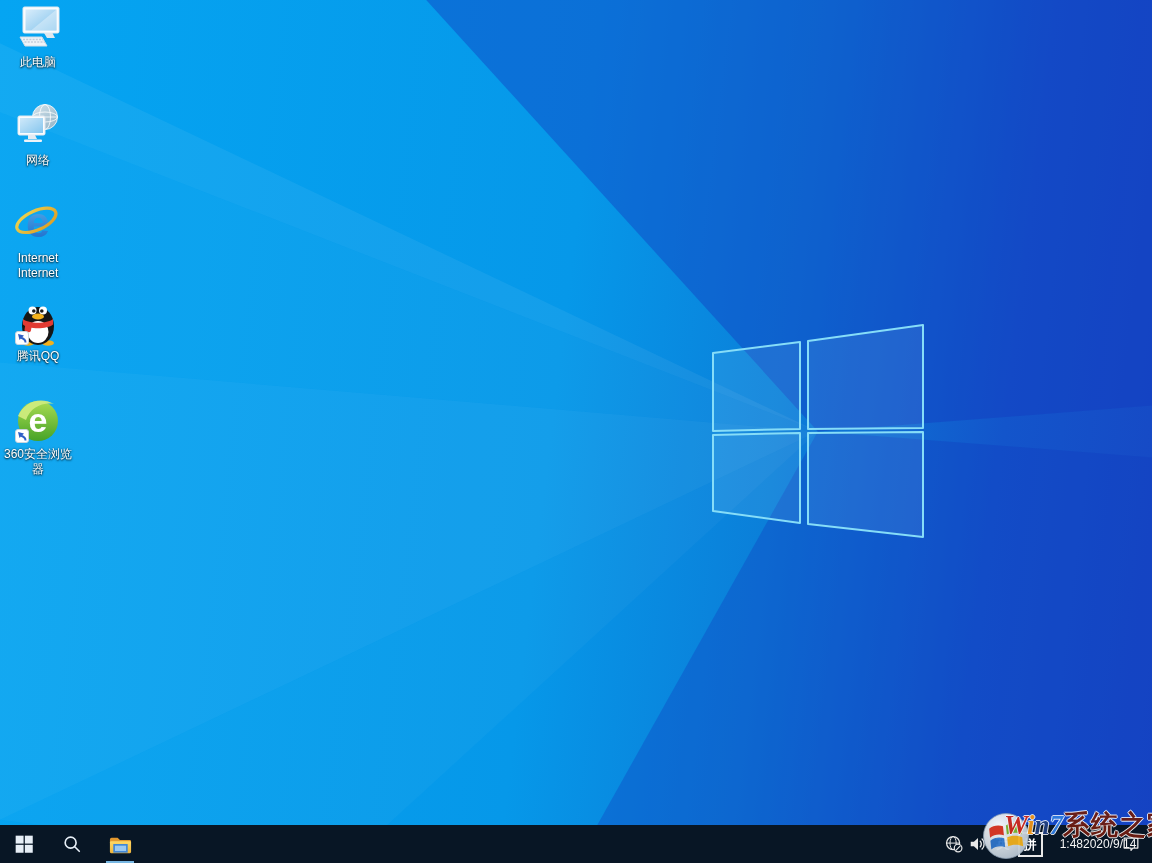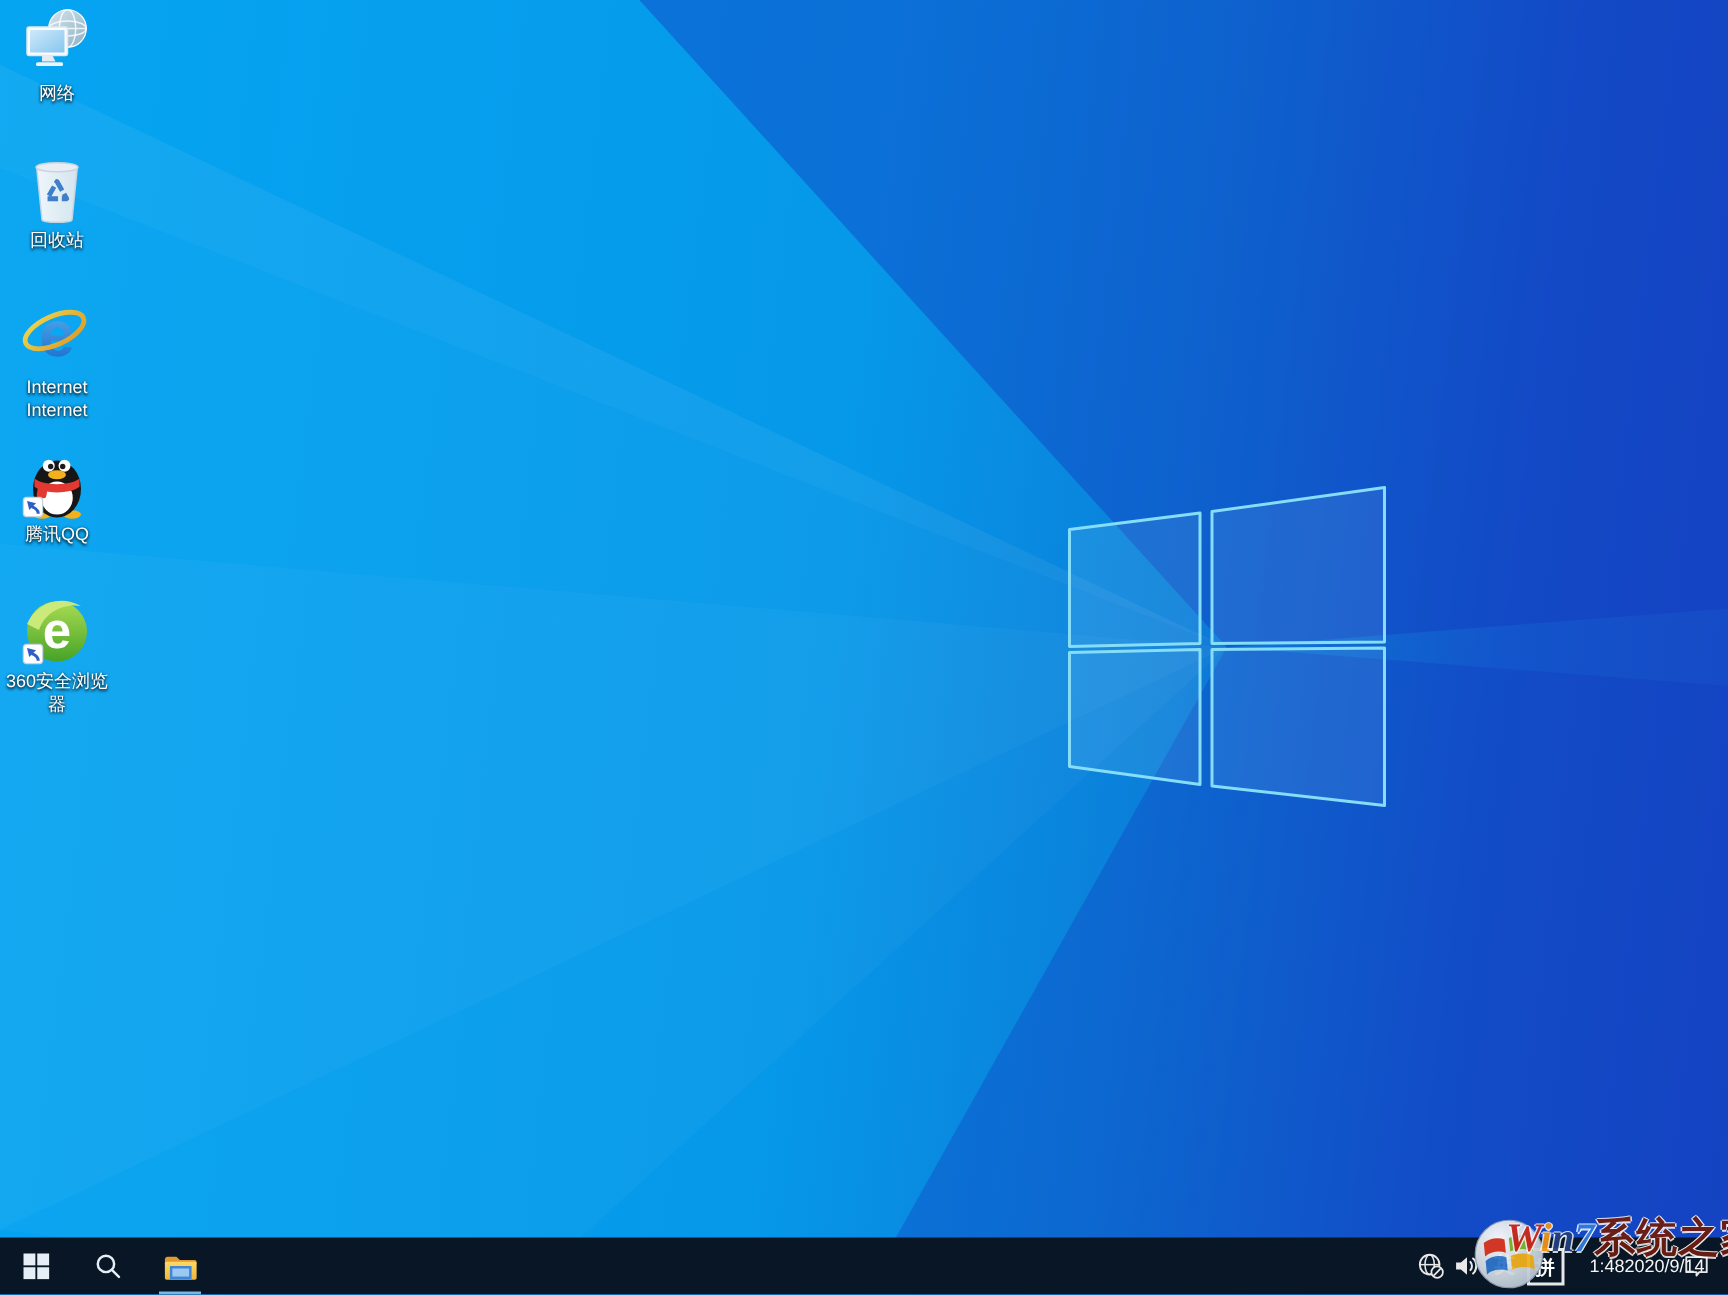--- a/index.html
+++ b/index.html
@@ -67,20 +67,39 @@
       <polygon points="713,353 800,342 800,429 713,431"></polygon>
       <polygon points="808,341 923,325 923,428 808,429"></polygon>
       <polygon points="713,435 800,433 800,523 713,511"></polygon>
       <polygon points="808,433 923,432 923,537 808,524"></polygon>
     </g>
   </svg>
 </div>
 
 <div class="icons">
 
+  <div class="dicon">
+    <div class="img">
+      <svg viewBox="0 0 48 48" width="48" height="48">
+        <defs>
+            <linearGradient id="pcScr" x1="0" y1="0" x2="1" y2="1">
+          <stop offset="0" stop-color="#d9edfb"></stop>
+              <stop offset="1" stop-color="#7fc2ec"></stop>
+            </linearGradient>
+          </defs>
+        <rect x="9" y="3" width="36" height="26" rx="1.5" fill="#fafcfe" stroke="#dfe8f0"></rect>
+        <rect x="11.5" y="5.5" width="31" height="21" fill="url(#pcScr)"></rect>
+        <polygon points="42.5,5.5 42.5,26.5 17,26.5" fill="rgba(255,255,255,0.35)"></polygon>
+        <path d="M30 29 l3 5 h8 l-2.5 -5 z" fill="#dfe7ee"></path>
+        <path d="M6 33 L28 33 L33 42 L11 42 Z" fill="#eef3f8" stroke="#d2dde6"></path>
+        <path d="M9 35.5 H29 M10.5 38 H31" stroke="#c3cedb" stroke-width="1.3" stroke-dasharray="2 1.2" fill="none"></path>
+      </svg>
+    </div>
+    <div class="lbl">此电脑</div>
+  </div>
 
   <div class="dicon">
     <div class="img">
       <svg viewBox="0 0 48 48" width="48" height="48">
         <defs>
           <linearGradient id="glbG" x1="0" y1="0" x2="1" y2="1">
             <stop offset="0" stop-color="#d4e3ec"></stop>
               <stop offset="1" stop-color="#8fb2c6"></stop>
             </linearGradient>
           <linearGradient id="netScr" x1="0" y1="0" x2="1" y2="1">
@@ -94,36 +113,20 @@
         <line x1="18.5" y1="15" x2="43.5" y2="15" stroke="rgba(255,255,255,.8)"></line>
         <rect x="4" y="14" width="27" height="19" rx="1.5" fill="#fafcfe" stroke="#dfe8f0"></rect>
         <rect x="6" y="16" width="23" height="15" fill="url(#netScr)"></rect>
         <path d="M14 33 h7 l2 4 h-9 z" fill="#e4ebf2"></path>
         <rect x="10" y="37.5" width="18" height="2.5" rx="1" fill="#eef3f8"></rect>
       </svg>
     </div>
     <div class="lbl">网络</div>
   </div>
 
-  <div class="dicon">
-    <div class="img">
-      <svg viewBox="0 0 48 48" width="48" height="48">
-        <defs>
-            <linearGradient id="binG" x1="0" y1="0" x2="1" y2="0">
-          <stop offset="0" stop-color="#f7fafc"></stop>
-              <stop offset="1" stop-color="#dde7ee"></stop>
-            </linearGradient>
-          </defs>
-        <path d="M10.5 10 L14 44.5 C14 46.8 34 46.8 34 44.5 L37.5 10 Z" fill="url(#binG)" stroke="#ccd8e2" opacity="0.96"></path>
-        <ellipse cx="24" cy="9.5" rx="14" ry="3" fill="#e8eef4" stroke="#c8d4de"></ellipse>
-        <path d="M24 19 L30.5 30.5 H17.5 Z" fill="none" stroke="#3f7ec9" stroke-width="3.2" stroke-linejoin="round" stroke-dasharray="7 2.5"></path>
-      </svg>
-    </div>
-    <div class="lbl">回收站</div>
-  </div>
 
   <div class="dicon">
     <div class="img">
       <svg viewBox="0 0 48 48" width="48" height="48">
         <defs>
           <linearGradient id="ieG" x1="0" y1="0" x2="0" y2="1">
             <stop offset="0" stop-color="#5cb8f0"></stop>
               <stop offset="1" stop-color="#1565c8"></stop>
             </linearGradient>
           <linearGradient id="goldG" x1="0" y1="0" x2="1" y2="1">

